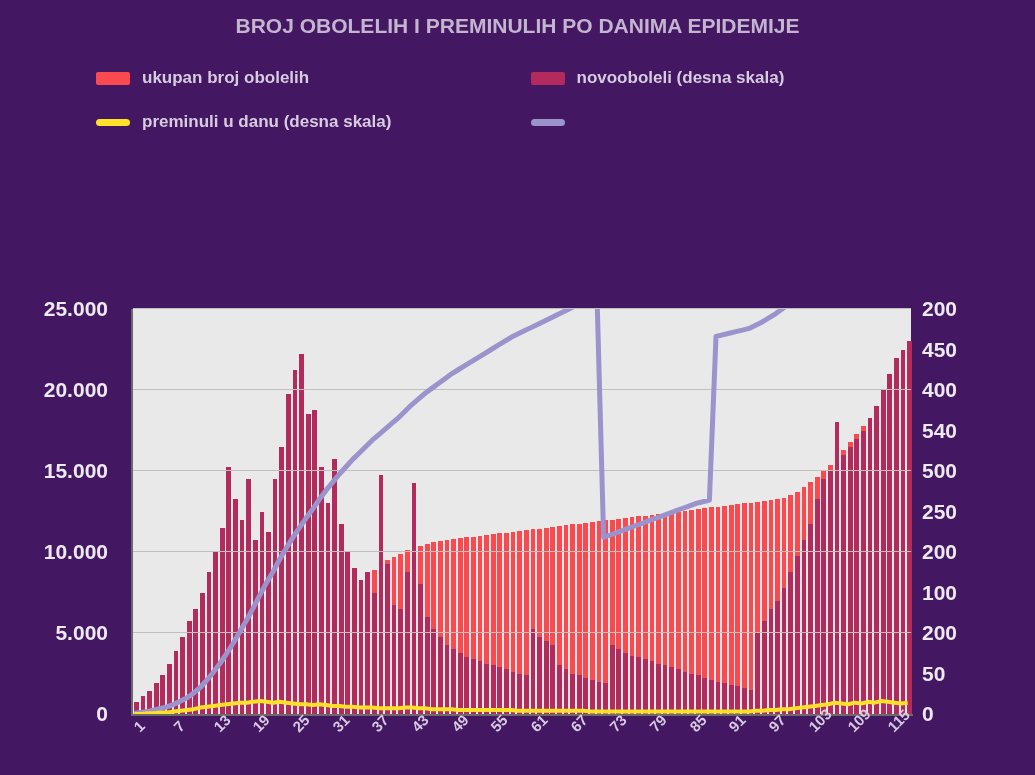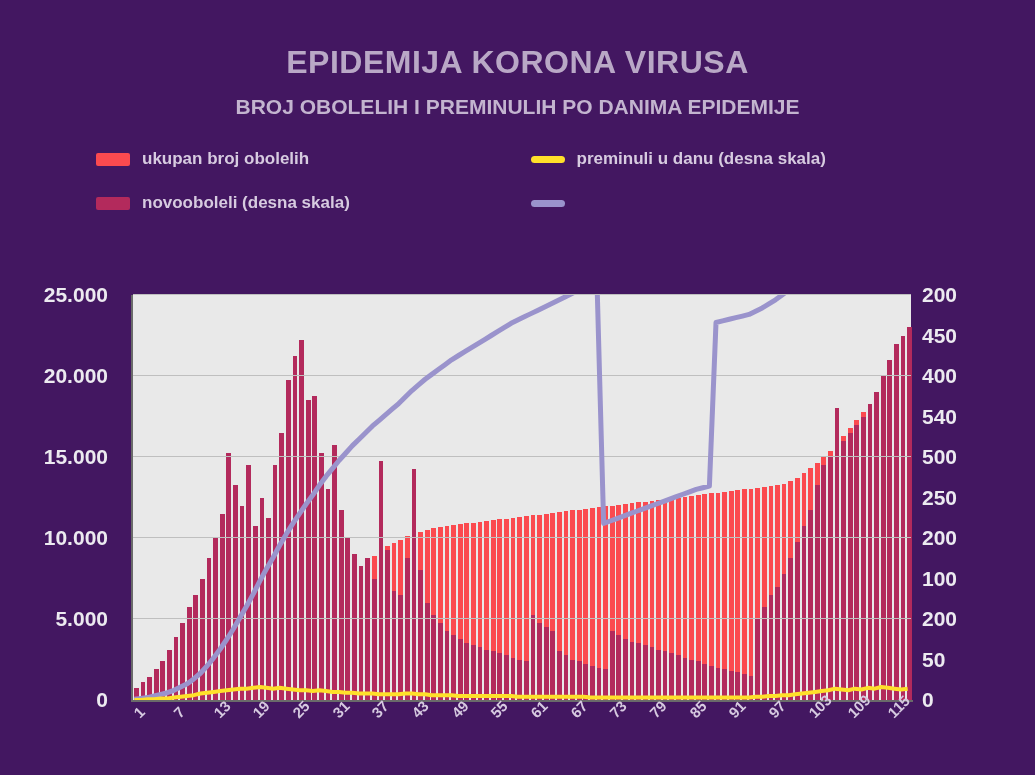--- a/index.html
+++ b/index.html
@@ -152,35 +152,34 @@
     top: 10px;
     width: 780px;
     height: 405px;
   }
 </style>
 </head>
 <body>
 
 <div class="page">
 
-  <h1 class="title">EPIDEMIJA KORONA VIRUSA</h1>
   <h2 class="subtitle">BROJ OBOLELIH I PREMINULIH PO DANIMA EPIDEMIJE</h2>
 
   <div class="legend">
     <div class="legend-item">
       <span class="legend-swatch" style="background:#fb4a4f"></span>
       <span>ukupan broj obolelih</span>
     </div>
     <div class="legend-item">
+      <span class="legend-swatch" style="background:#b32a5c"></span>
+      <span>novooboleli (desna skala)</span>
+    </div>
+    <div class="legend-item">
       <span class="legend-swatch line" style="background:#ffe02a"></span>
       <span>preminuli u danu (desna skala)</span>
-    </div>
-    <div class="legend-item">
-      <span class="legend-swatch" style="background:#b32a5c"></span>
-      <span>novooboleli (desna skala)</span>
     </div>
     <div class="legend-item">
       <span class="legend-swatch line" style="background:#9a93cc"></span>
     </div>
   </div>
 
   <div class="chart-wrap">
     <div class="plot" id="plot">
       <div class="bars" id="bars">
           <div class="bar-col" style="left: 0.925424px; width: 4.75932px; height: 405px;">

